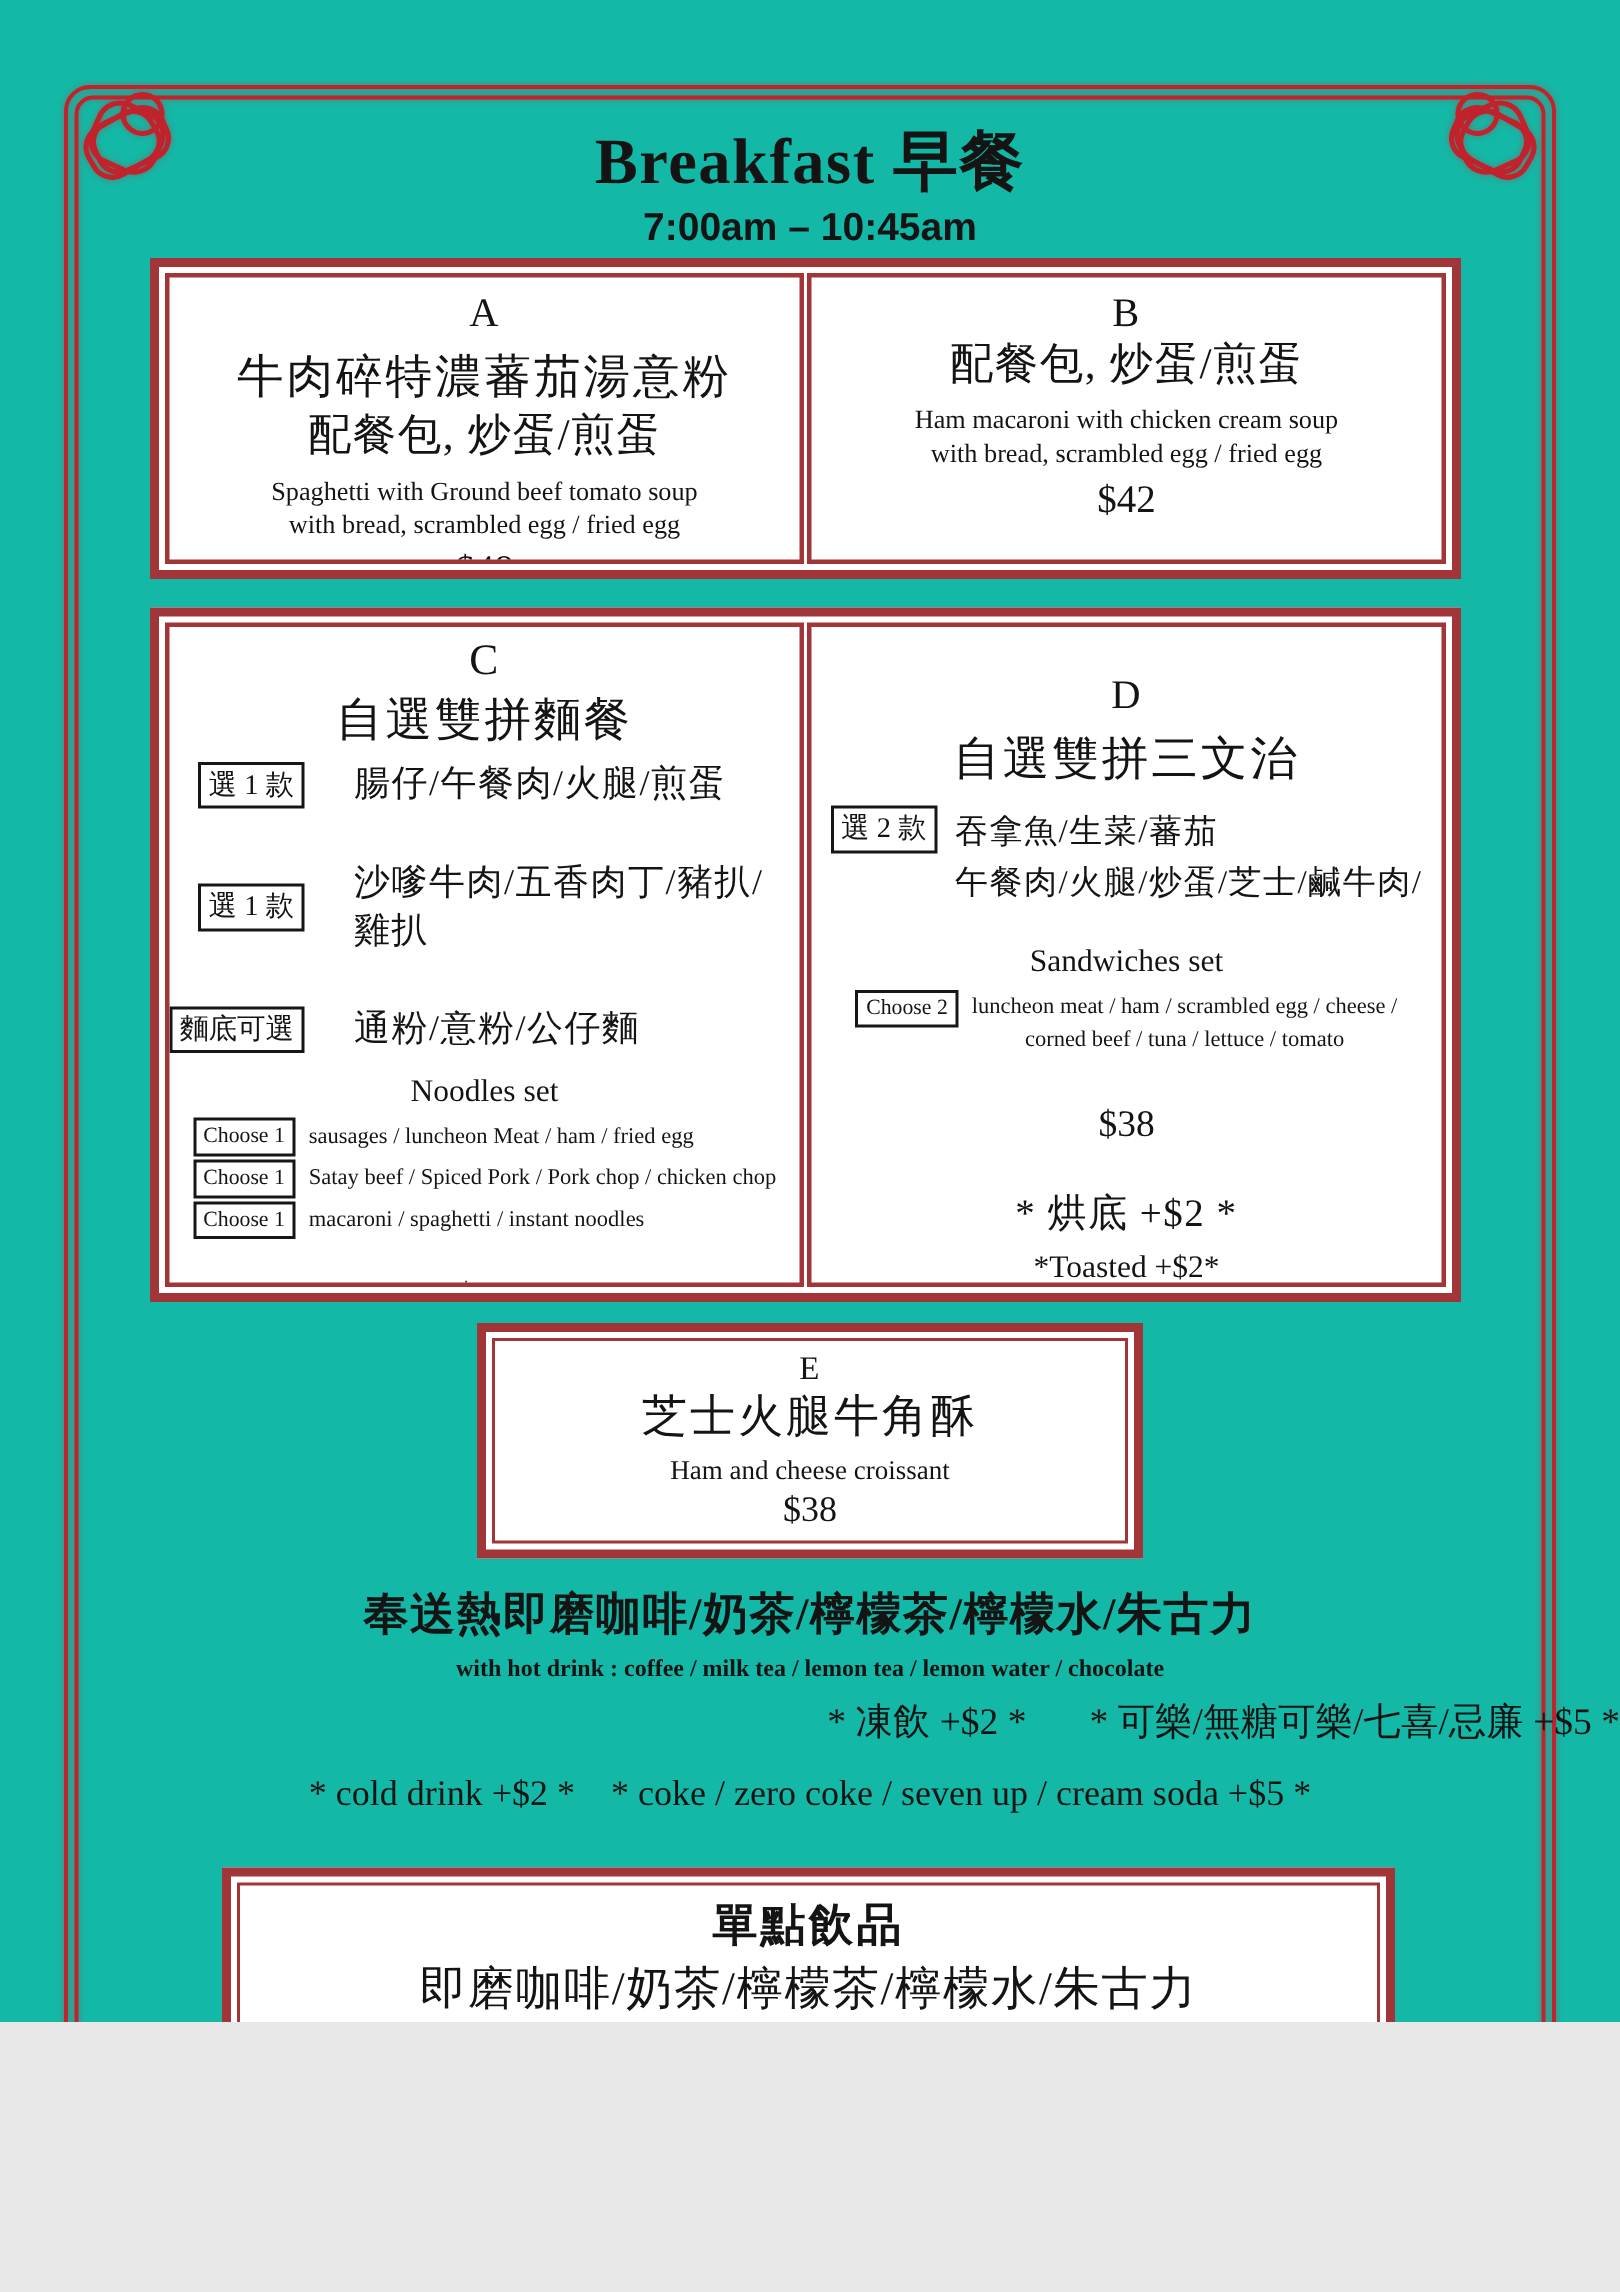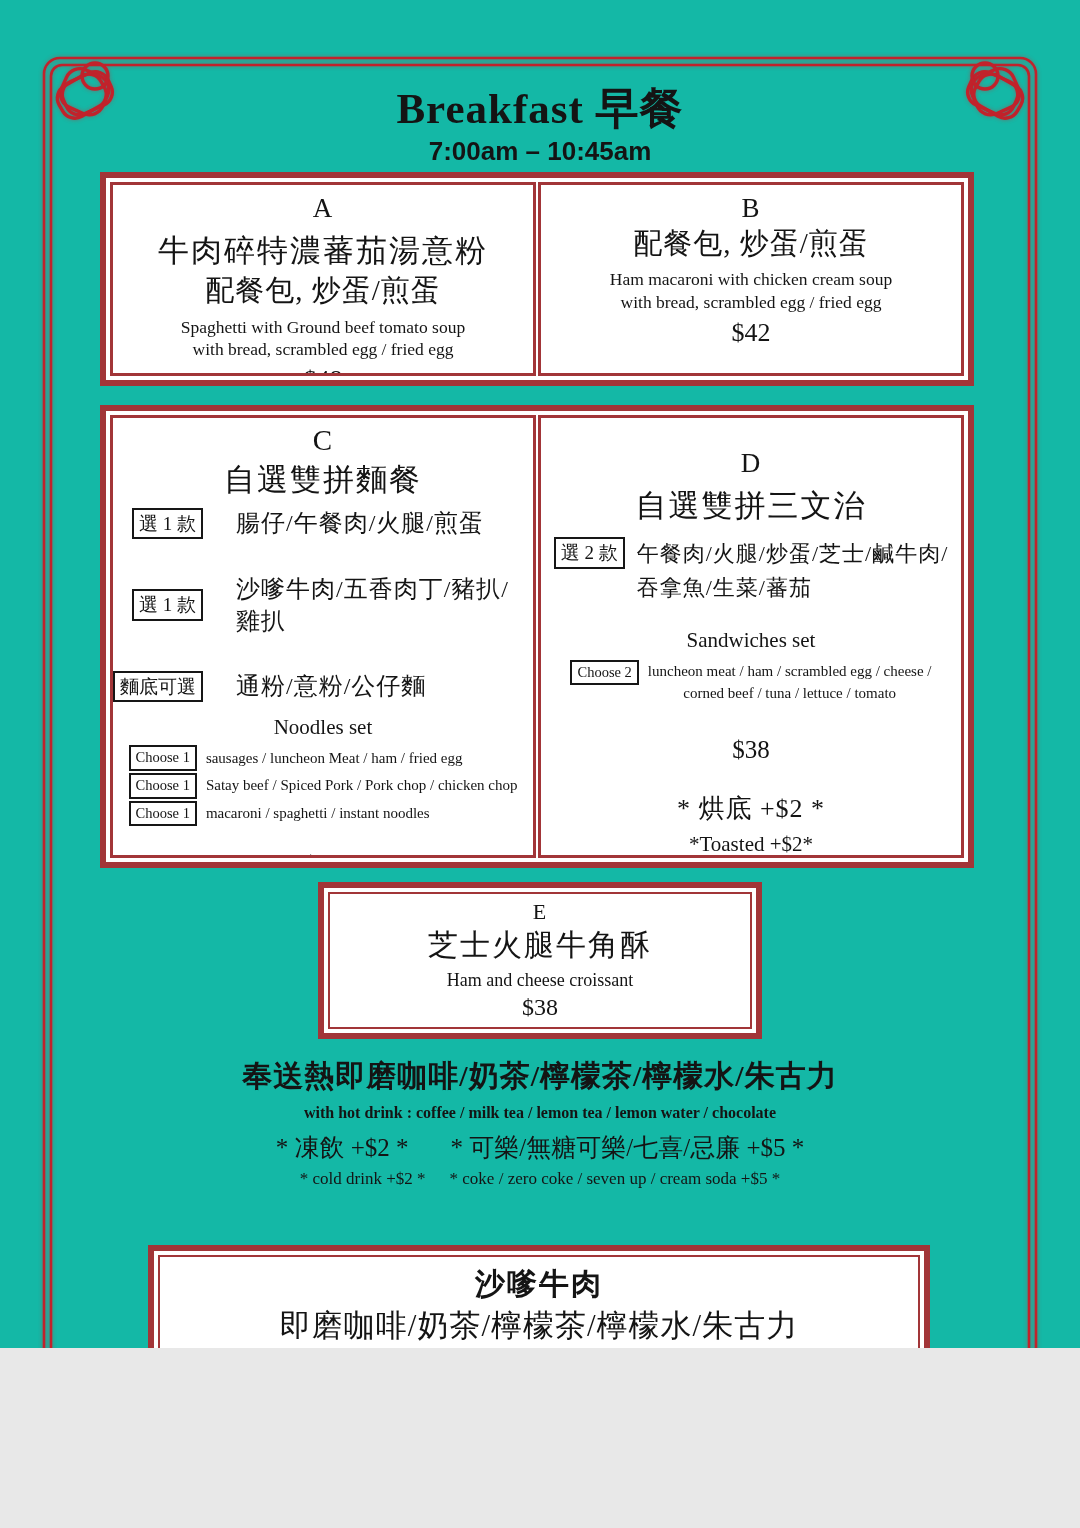--- a/index.html
+++ b/index.html
@@ -38,22 +38,22 @@
   .optgrid .opt{justify-self:start;text-align:left;}
   .tag{border:2px solid #161616;padding:0 5px;white-space:nowrap;}
   .tagzh{font-size:19px;line-height:1.45;}
   .tagen{font-size:14.5px;line-height:1.5;font-family:var(--serif);}
   .optzh{font-size:24px;letter-spacing:1px;line-height:1.35;}
   .opten{font-size:15px;line-height:1.5;}
 
   .note{position:absolute;top:1056px;left:0;right:0;text-align:center;z-index:1;}
   .note .l1{font-size:30px;font-weight:700;letter-spacing:1px;}
   .note .l2{font-family:var(--serif);font-weight:700;font-size:16px;margin-top:7px;}
-  .note .l3{font-size:25px;margin-top:9px;}
-  .note .l4{font-family:var(--serif);font-size:17px;margin-top:5px;}
+  .note .l3{font-size:25px;margin-top:9px;text-align:right;}
+  .note .l4{font-family:var(--serif);font-size:24px;margin-top:19px;}
   .gap-lg{display:inline-block;width:42px;}
   .gap-md{display:inline-block;width:24px;}
 
   .muted-row{display:flex;gap:14px;justify-content:center;}
 </style>
 </head>
 <body>
 
 <div id="page">
 
@@ -130,22 +130,22 @@
 
     </div>
 
     <div class="cell" style="padding-top:32px;">
       <div class="letter">D</div>
       <div class="zhname" style="margin-top:10px;">自選雙拼三文治</div>
 
       <div style="display:flex;gap:12px;margin-top:13px;align-items:flex-start;">
         <span class="tag tagzh">選 2 款</span>
         <span style="text-align:left;">
+          <span class="optzh" style="font-size:22px;display:block;line-height:1.55;">吞拿魚/生菜/蕃茄</span>
           <span class="optzh" style="font-size:22px;display:block;line-height:1.55;">午餐肉/火腿/炒蛋/芝士/鹹牛肉/</span>
-          <span class="optzh" style="font-size:22px;display:block;line-height:1.55;">吞拿魚/生菜/蕃茄</span>
         </span>
       </div>
 
       <div class="en" style="font-size:21px;margin-top:22px;">Sandwiches set</div>
 
       <div style="display:flex;gap:9px;margin-top:5px;align-items:flex-start;">
         <span class="tag tagen">Choose 2</span>
         <span>
           <span class="opten" style="display:block;">luncheon meat / ham / scrambled egg / cheese /</span>
           <span class="opten" style="display:block;">corned beef / tuna / lettuce / tomato</span>
@@ -173,21 +173,21 @@
     <div class="l3">
       <span>* 凍飲 +$2 *</span><span class="gap-lg"></span><span>* 可樂/無糖可樂/七喜/忌廉 +$5 *</span>
     </div>
     <div class="l4">
       <span>* cold drink +$2 *</span><span class="gap-md"></span><span>* coke / zero coke / seven up / cream soda +$5 *</span>
     </div>
   </div>
 
   <div class="dbox" style="left:148px;top:1245px;width:782px;height:184px;">
     <div class="cell cell-thin" style="padding-top:9px;">
-      <div class="zhname" style="font-weight:700;font-size:30px;">沙嗲牛肉</div>
+      <div class="zhname" style="font-weight:700;font-size:30px;">單點飲品</div>
       <div class="zhsub" style="margin-top:6px;font-size:31px;">即磨咖啡/奶茶/檸檬茶/檸檬水/朱古力</div>
       <div class="zhsub muted-row" style="margin-top:17px;font-size:33px;align-items:flex-end;">
         <span>熱飲$18</span>
         <span>凍飲$20</span>
       </div>
       <div class="en muted-row" style="margin-top:1px;font-size:21px;gap:34px;">
         <span>Hot $18</span>
         <span>Ice $20</span>
       </div>
     </div>

